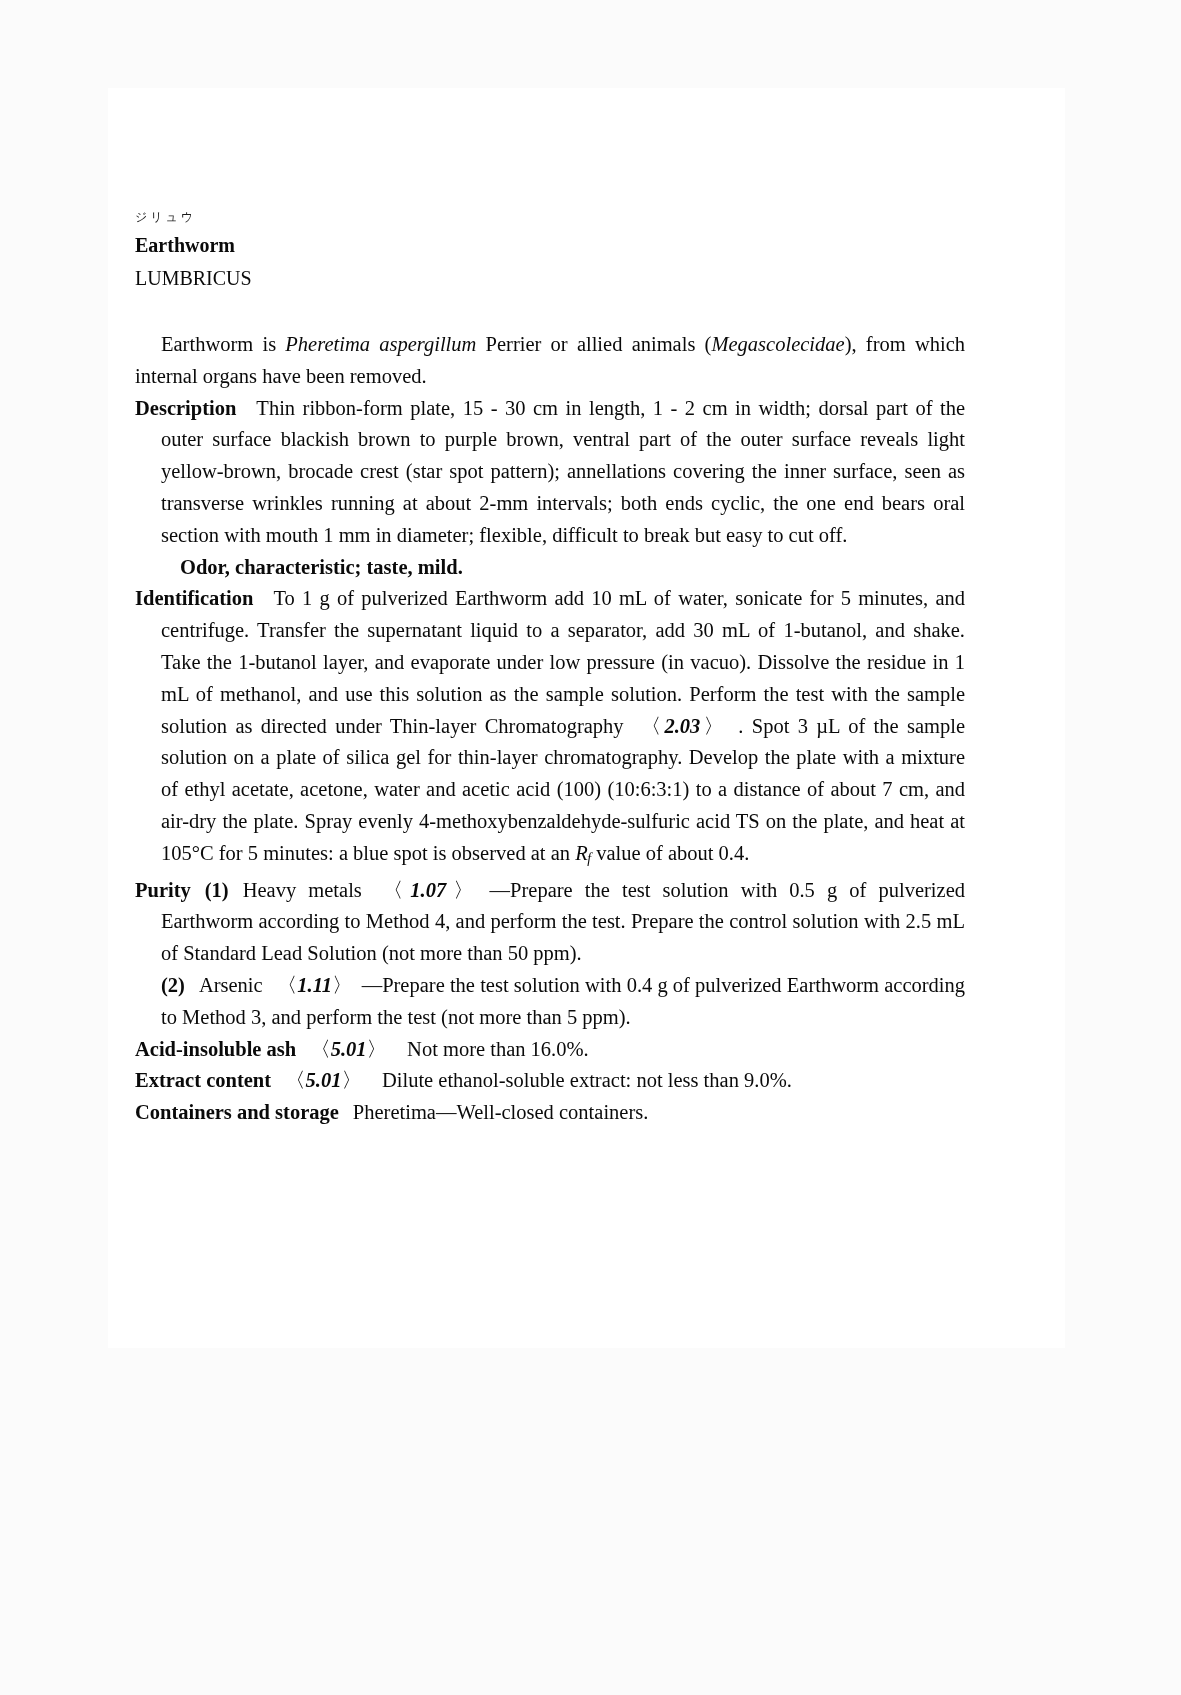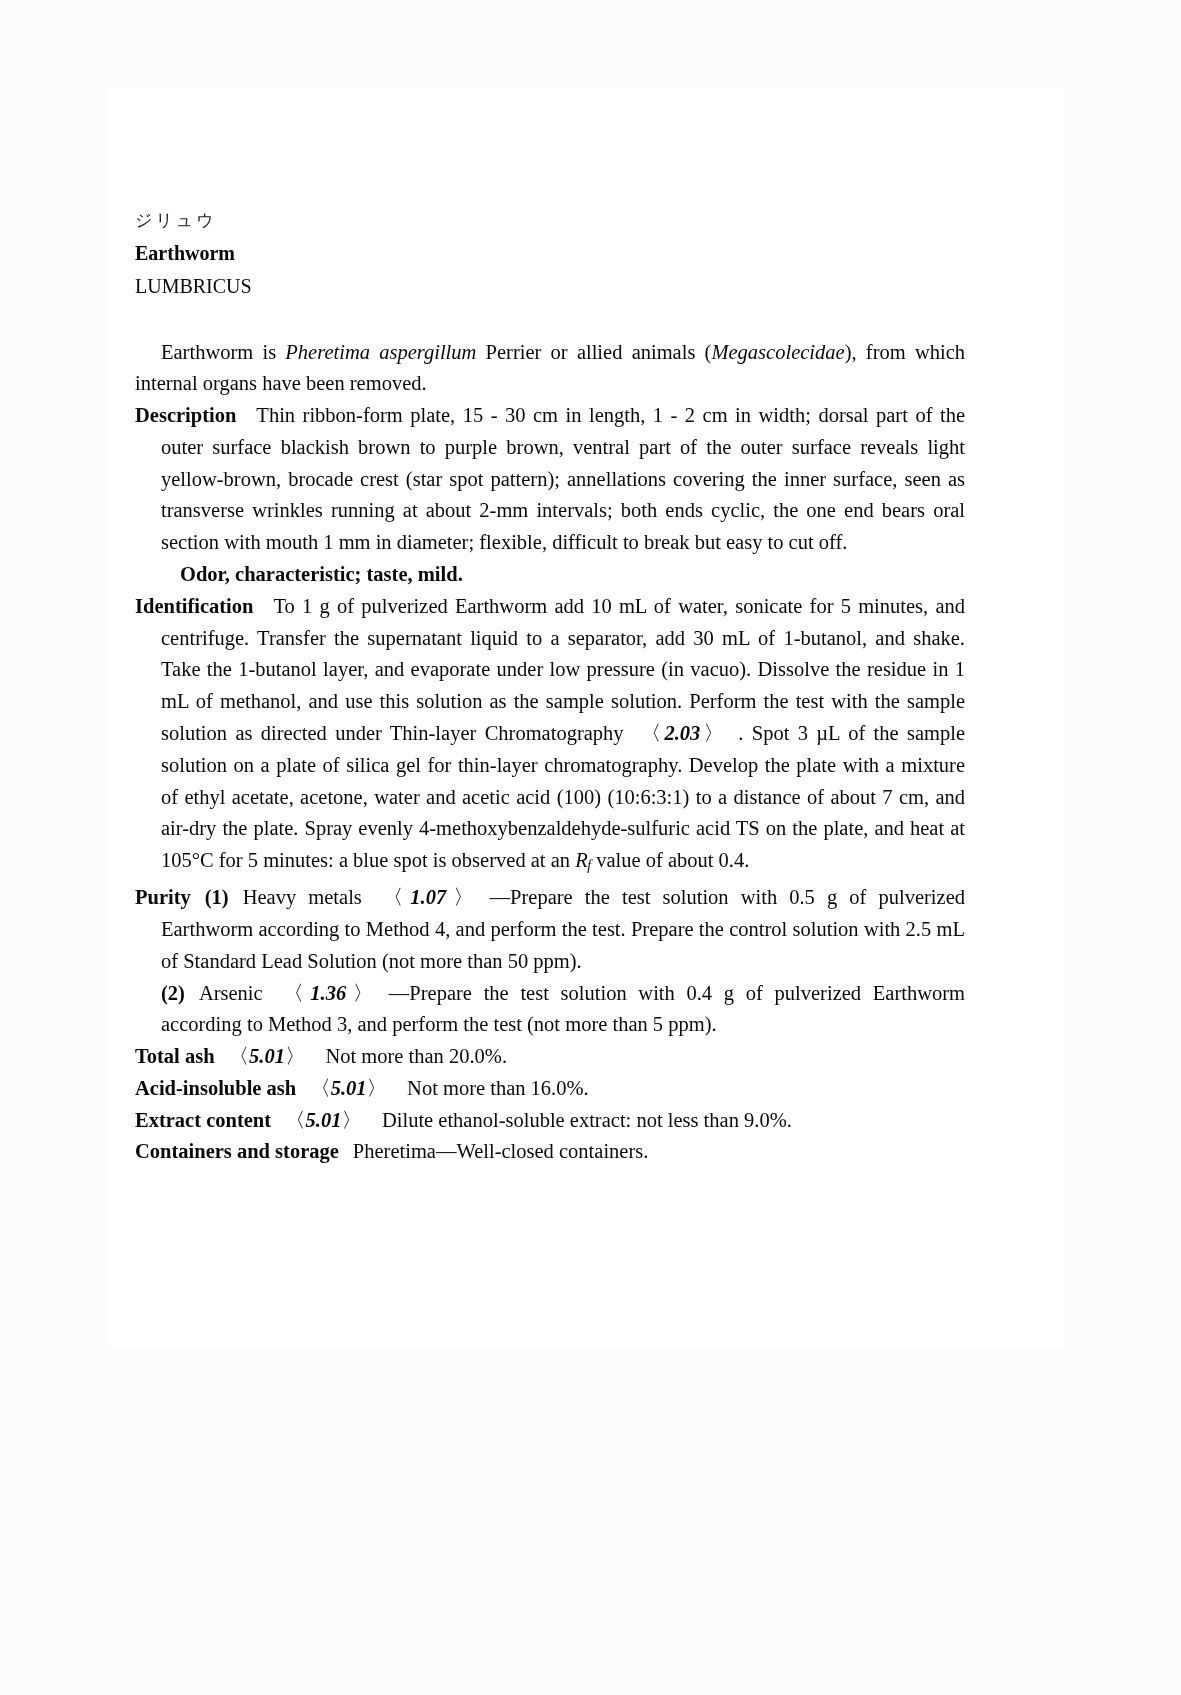--- a/index.html
+++ b/index.html
@@ -25,21 +25,21 @@
   }
   .content {
     position: absolute;
     left: 27px;
     top: 120px;
     width: 830px;
   }
 
   
   .kana {
-    font-size: 17px;
+    font-size: 12px;
     letter-spacing: 3px;
     line-height: 1.5;
     color: #1a1a1a;
     margin: 0 0 5px 0;
   }
   .title-en {
     font-size: 20px;
     font-weight: bold;
     line-height: 1.45;
     margin: 0 0 4px 0;
@@ -132,24 +132,23 @@
       <p class="para indent-first"><span>Earthworm is </span><i>Pheretima aspergillum</i><span> Perrier or allied animals (</span><i>Megascolecidae</i><span>), from which internal organs have been removed.</span></p>
 
       <p class="para hanging"><b>Description</b><span class="sp-lg"></span><span>Thin ribbon-form plate, 15 - 30 cm in length, 1 - 2 cm in width; dorsal part of the outer surface blackish brown to purple brown, ventral part of the outer surface reveals light yellow-brown, brocade crest (star spot pattern); annellations covering the inner surface, seen as transverse wrinkles running at about 2-mm intervals; both ends cyclic, the one end bears oral section with mouth 1 mm in diameter; flexible, difficult to break but easy to cut off.</span></p>
 
       <p class="para odor">Odor, characteristic; taste, mild.</p>
 
       <p class="para hanging"><b>Identification</b><span class="sp-lg"></span><span>To 1 g of pulverized Earthworm add 10 mL of water, sonicate for 5 minutes, and centrifuge. Transfer the supernatant liquid to a separator, add 30 mL of 1-butanol, and shake. Take the 1-butanol layer, and evaporate under low pressure (in vacuo). Dissolve the residue in 1 mL of methanol, and use this solution as the sample solution. Perform the test with the sample solution as directed under Thin-layer Chromatography</span><span class="sp-md"></span><span class="ref"><span class="brk">〈</span><span>2.03</span><span class="brk">〉</span></span><span class="sp-r"></span><span>. Spot 3 µL of the sample solution on a plate of silica gel for thin-layer chromatography. Develop the plate with a mixture of ethyl acetate, acetone, water and acetic acid (100) (10:6:3:1) to a distance of about 7 cm, and air-dry the plate. Spray evenly 4-methoxybenzaldehyde-sulfuric acid TS on the plate, and heat at 105°C for 5 minutes: a blue spot is observed at an </span><span class="rf"><span>R</span><sub>f</sub></span><span> value of about 0.4.</span></p>
 
       <p class="para hanging"><b>Purity</b><span class="sp-md"></span><b>(1)</b><span class="sp-md"></span><span>Heavy metals</span><span class="sp-md"></span><span class="ref"><span class="brk">〈</span><span>1.07</span><span class="brk">〉</span></span><span class="sp-l"></span><span>—Prepare the test solution with 0.5 g of pulverized Earthworm according to Method 4, and perform the test. Prepare the control solution with 2.5 mL of Standard Lead Solution (not more than 50 ppm).</span></p>
 
-      <p class="para subitem"><b>(2)</b><span class="sp-md"></span><span>Arsenic</span><span class="sp-md"></span><span class="ref"><span class="brk">〈</span><span>1.36</span><span class="brk">〉</span></span><span class="sp-l"></span><span>—Prepare the test solution with 0.4 g of pulverized Earthworm according to Method 3, and perform the test (not more than 5 ppm).</span></p>
+      <p class="para subitem"><b>(2)</b><span class="sp-md"></span><span>Arsenic</span><span class="sp-md"></span><span class="ref"><span class="brk">〈</span><span>1.11</span><span class="brk">〉</span></span><span class="sp-l"></span><span>—Prepare the test solution with 0.4 g of pulverized Earthworm according to Method 3, and perform the test (not more than 5 ppm).</span></p>
 
 
-      <p class="para single"><b>Total ash</b><span class="sp-md"></span><span class="ref"><span class="brk">〈</span><span>5.01</span><span class="brk">〉</span></span><span class="sp-lg"></span><span>Not more than 20.0%.</span></p>
 
       <p class="para single"><b>Acid-insoluble ash</b><span class="sp-md"></span><span class="ref"><span class="brk">〈</span><span>5.01</span><span class="brk">〉</span></span><span class="sp-lg"></span><span>Not more than 16.0%.</span></p>
 
       <p class="para single"><b>Extract content</b><span class="sp-md"></span><span class="ref"><span class="brk">〈</span><span>5.01</span><span class="brk">〉</span></span><span class="sp-lg"></span><span>Dilute ethanol-soluble extract: not less than 9.0%.</span></p>
 
       <p class="para single"><b>Containers and storage</b><span class="sp-md"></span><span>Pheretima—Well-closed containers.</span></p>
 
     </div>
   </div>
 </div>

